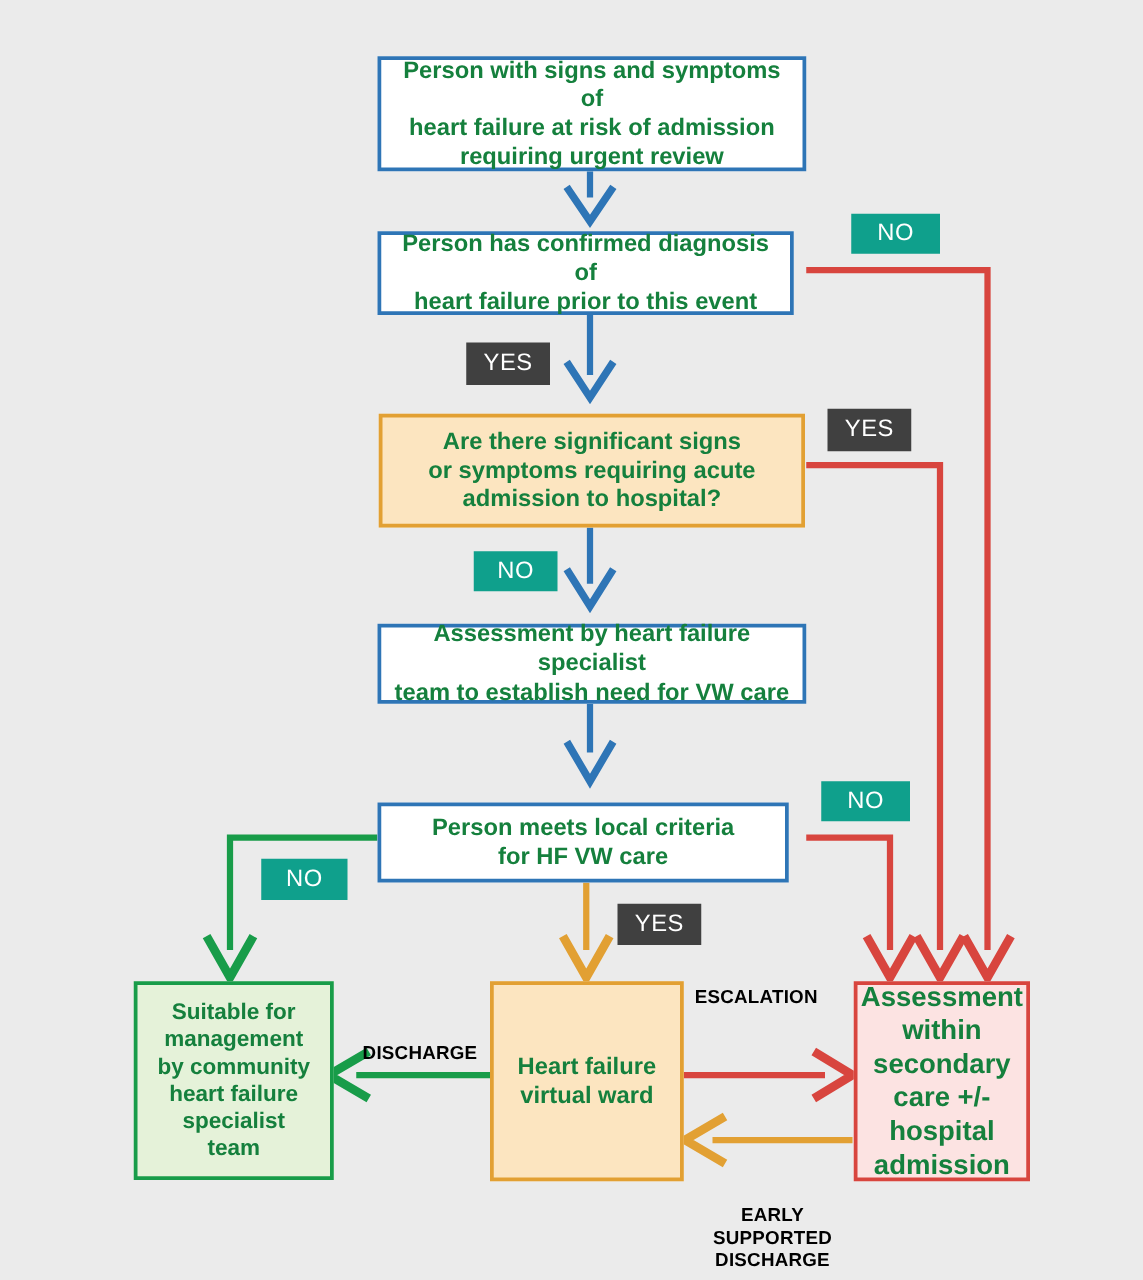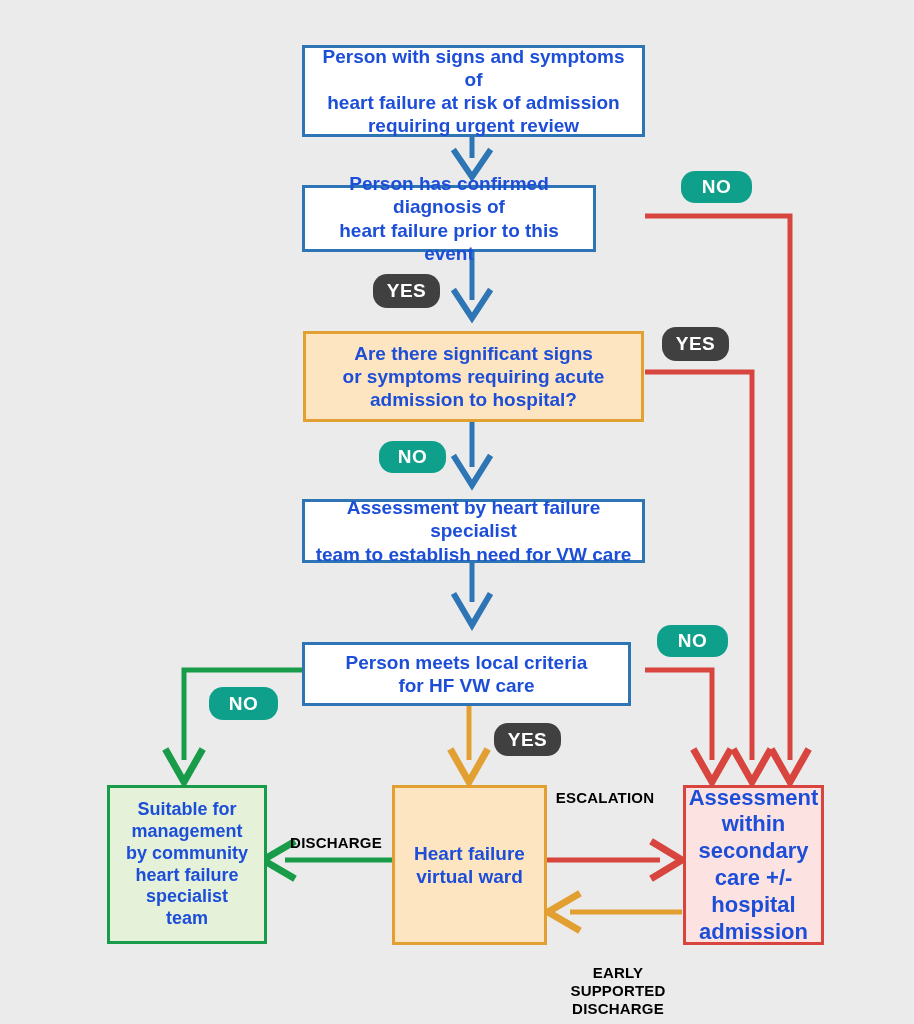--- a/index.html
+++ b/index.html
@@ -28,21 +28,21 @@
     pointer-events: none;
   }
   .node {
     position: absolute;
     box-sizing: border-box;
     display: flex;
     align-items: center;
     justify-content: center;
     text-align: center;
     font-weight: bold;
-    color: #1d4ed8;
+    color: #15803d;
     line-height: 1.22;
     white-space: pre-line;
     z-index: 3;
   }
   .node-blue {
     background: #ffffff;
     border: 3px solid #2e75b6;
     font-size: 19px;
     padding: 4px 8px;
   }
@@ -70,25 +70,24 @@
     font-size: 22px;
     padding: 4px 6px;
   }
   .tag {
     position: absolute;
     box-sizing: border-box;
     display: flex;
     align-items: center;
     justify-content: center;
     color: #ffffff;
-    font-weight: bold;
+    font-weight: normal;
     font-size: 19px;
     letter-spacing: 0.5px;
     z-index: 5;
-    border-radius: 14px;
   }
   .tag-yes { background: #404040; }
   .tag-no  { background: #0fa08c; }
   .edge-label {
     position: absolute;
     color: #000000;
     font-weight: bold;
     font-size: 15px;
     letter-spacing: 0.2px;
     text-align: center;
@@ -176,21 +175,21 @@
     <g>
       <path d="M682,912 L570,912" stroke="#e2a033" stroke-width="5" fill="none"></path>
       <path d="M577,895 L548,912 L577,929" stroke="#e2a033" stroke-width="7" fill="none" stroke-linecap="square"></path>
     </g>
   </svg>
 
   <div class="node node-blue" style="left:302px; top:45px; width:343px; height:92px;">Person with signs and symptoms of
 heart failure at risk of admission
 requiring urgent review</div>
 
-  <div class="node node-blue" style="left:302px; top:185px; width:294px; height:67px;">Person has confirmed diagnosis of
+  <div class="node node-blue" style="left:302px; top:185px; width:333px; height:67px;">Person has confirmed diagnosis of
 heart failure prior to this event</div>
 
   <div class="node node-blue" style="left:302px; top:499px; width:343px; height:64px;">Assessment by heart failure specialist
 team to establish need for VW care</div>
 
   <div class="node node-orange-q" style="left:303px; top:331px; width:341px; height:91px;">Are there significant signs
 or symptoms requiring acute
 admission to hospital?</div>
 
   <div class="node node-blue" style="left:302px; top:642px; width:329px; height:64px;">Person meets local criteria

